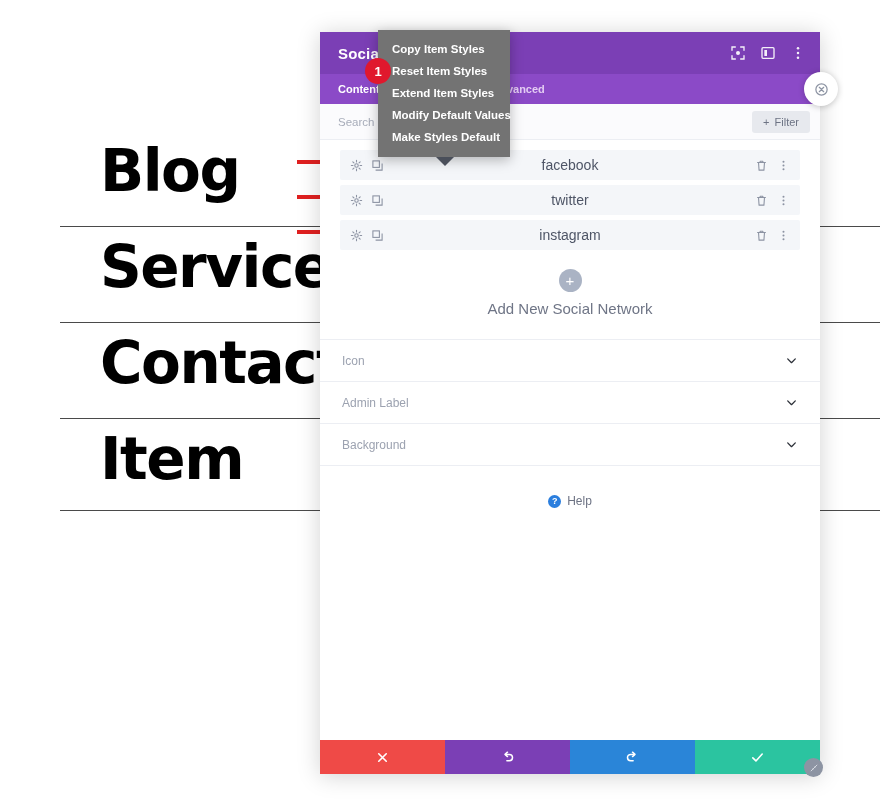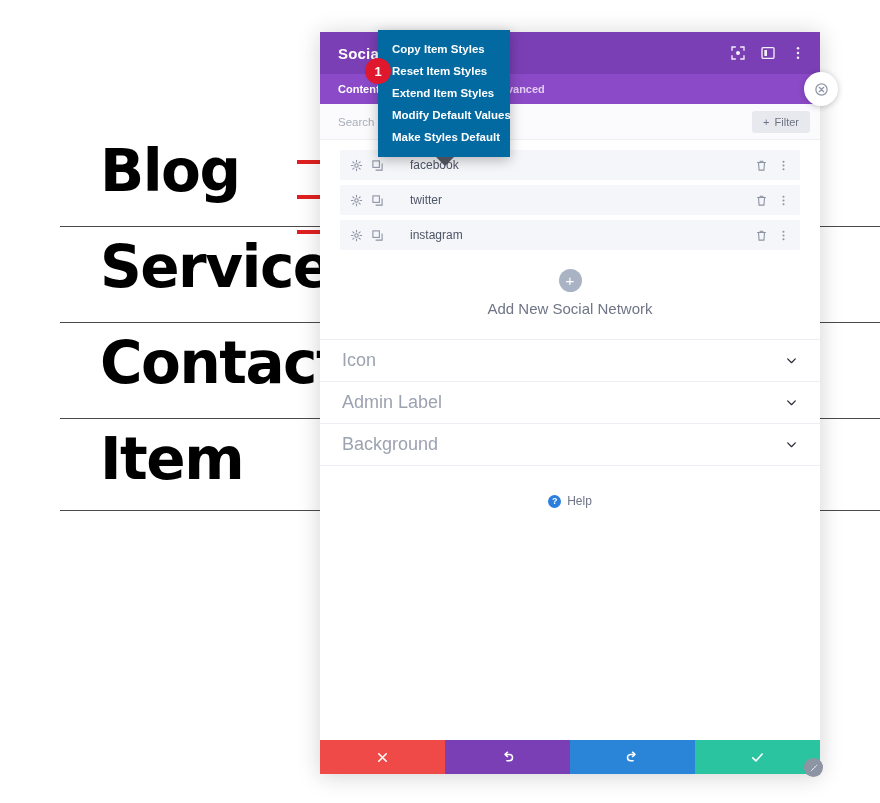--- a/index.html
+++ b/index.html
@@ -93,22 +93,22 @@
 
   .rows-area { padding:10px 20px 0; }
   .srow {
     height:30px; background:#f4f6f9;
     display:flex; align-items:center;
     margin-bottom:5px; padding:0 10px;
     border-radius:2px;
   }
   .srow-left { display:flex; align-items:center; gap:8px; width:60px; }
   .srow-label {
-    flex:1; text-align:left;
-    font-size:12px; color:#4e5566;
+    flex:1; text-align:center;
+    font-size:14px; color:#4e5566;
   }
   .srow-right { display:flex; align-items:center; gap:9px; width:60px; justify-content:flex-end; }
   .ricon { width:13px; height:13px; cursor:pointer; display:block; }
 
   .add-new {
     text-align:center; padding:14px 0 22px;
   }
   .add-circle {
     width:23px; height:23px; border-radius:50%;
     background:#aab3c4; color:#fff;
@@ -116,21 +116,21 @@
     font-size:15px; line-height:1; cursor:pointer;
   }
   .add-label { font-size:15px; color:#6f7586; margin-top:8px; }
 
   .accordion { border-top:1px solid #eceef3; }
   .acc-row {
     height:42px; display:flex; align-items:center;
     padding:0 22px; border-bottom:1px solid #eceef3;
     cursor:pointer;
   }
-  .acc-label { flex:1; font-size:18px; color:#9ca2b0; }
+  .acc-label { flex:1; font-size:12px; color:#9ca2b0; }
   .chev { width:13px; height:13px; display:block; }
 
   .help-wrap {
     display:flex; align-items:center; justify-content:center;
     gap:6px; padding:28px 0;
   }
   .help-circle {
     width:13px; height:13px; border-radius:50%;
     background:#2a7ede; color:#fff;
     font-size:9px; font-weight:bold;
@@ -165,21 +165,21 @@
     display:flex; align-items:center; justify-content:center;
     cursor:pointer; z-index:6;
   }
   .close-knob svg { width:15px; height:15px; display:block; }
 
   
   .ctx-menu {
     position:absolute;
     left:378px; top:30px;
     width:132px;
-    background:#0369a1;
+    background:#737373;
     padding:8px 0 9px;
     z-index:30;
     box-shadow:0 3px 12px rgba(0,0,0,.28);
   }
   .ctx-item {
     color:#fff; font-size:11.5px; font-weight:bold;
     padding:5px 14px; cursor:pointer; white-space:nowrap;
   }
   .ctx-tail {
     position:absolute; left:58px; bottom:-9px;

